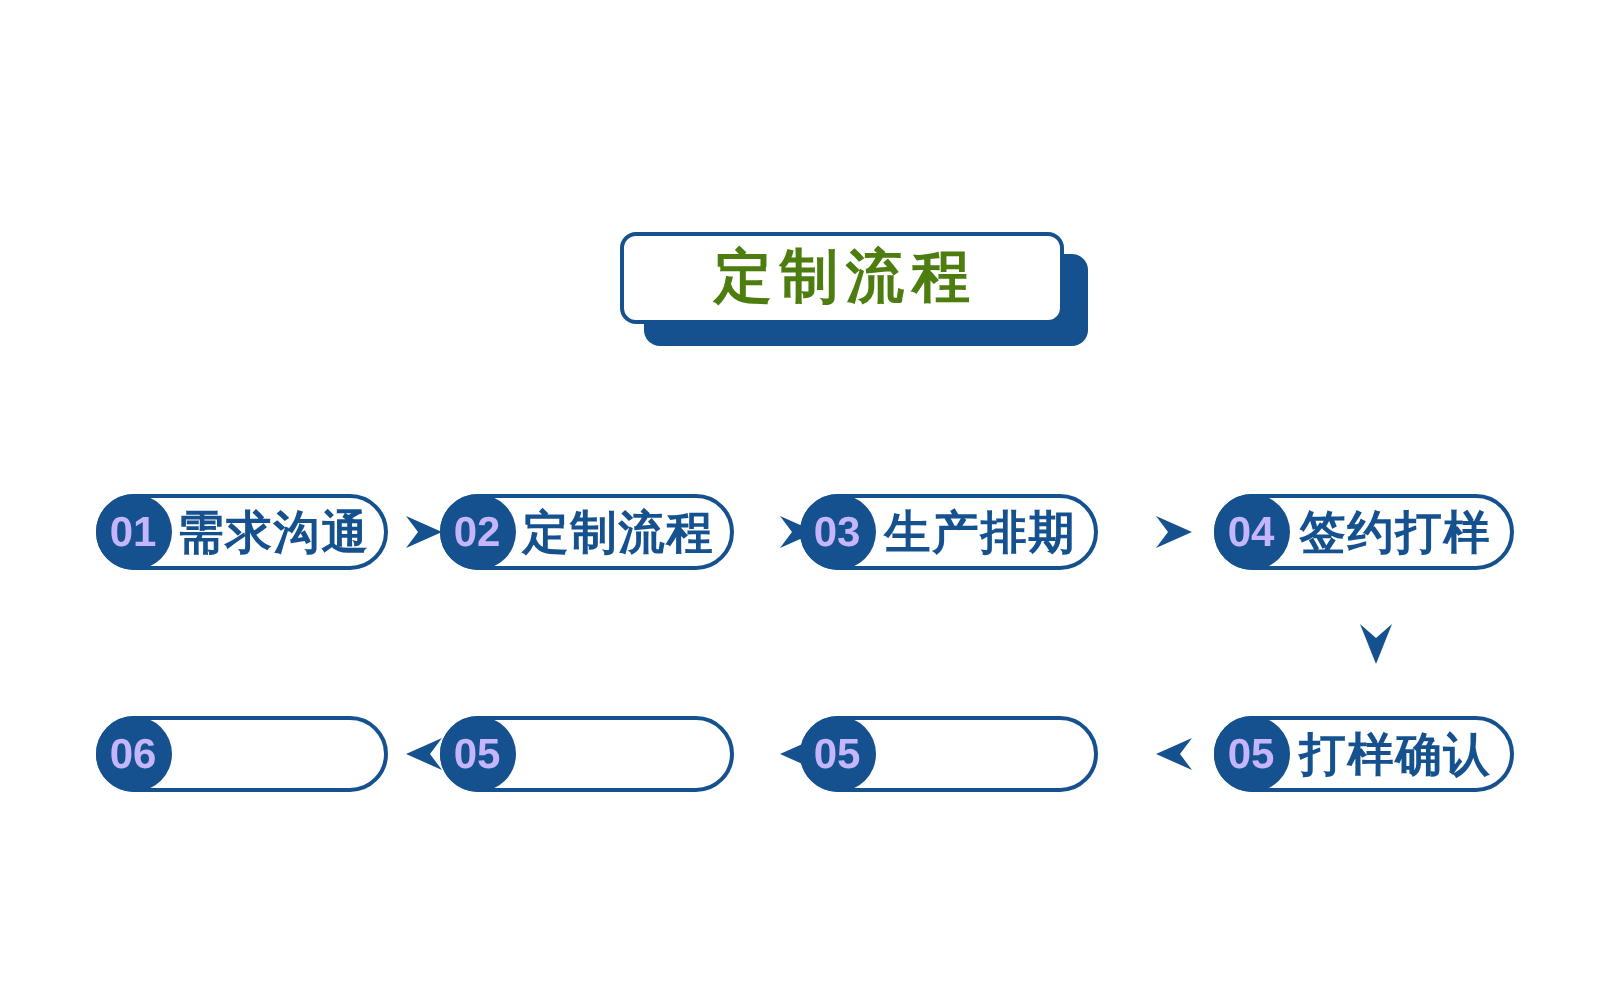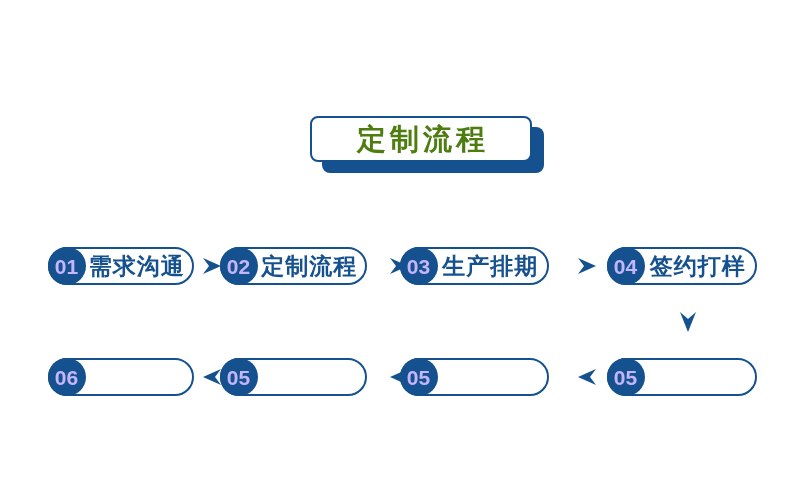--- a/index.html
+++ b/index.html
@@ -162,15 +162,16 @@
 
   <div class="pill r2 p3">
     <span class="badge">05</span>
   </div>
   <svg class="arr al3" viewBox="0 0 18 18">
       <polygon points="18,1 0,9 18,17 12,9"></polygon>
     </svg>
 
   <div class="pill r2 p4">
     <span class="badge">05</span>
+    <span class="plabel">打样确认</span>
   </div>
 
 </div>
 
 </body></html>

